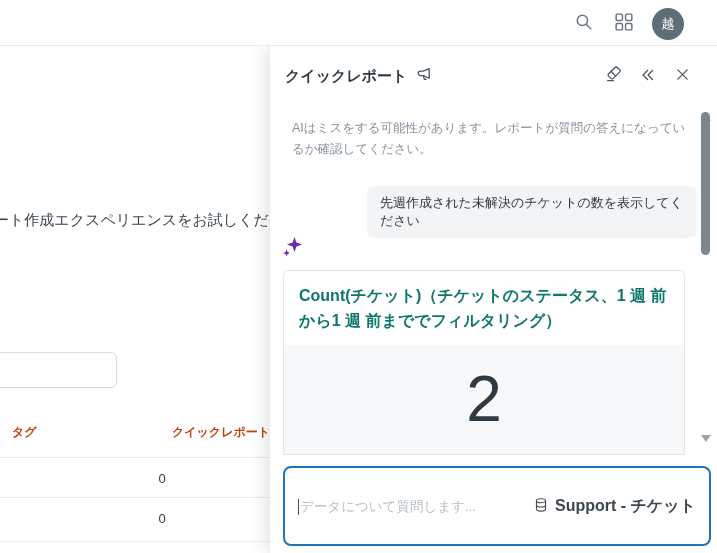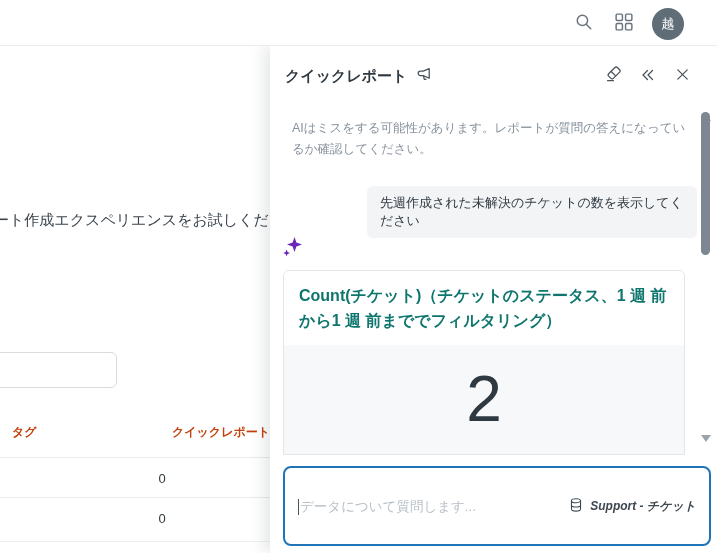--- a/index.html
+++ b/index.html
@@ -73,21 +73,21 @@
   
   .question-box { position:absolute; left:13px; top:420px; width:428px; height:80px;
            border:2px solid #1f73b7; border-radius:8px; background:#fff;
            display:flex; flex-direction:row; justify-content:space-between; padding:13px 13px 12px 13px; }
   .q-input-row { display:flex; align-items:center; }
   .cursor-bar { width:1px; height:16px; background:#49545c; margin-right:1px; }
   .q-input { border:none; outline:none; flex:1; font-size:13.5px; color:#2f3941; background:transparent;
            font-family:"Liberation Sans","DejaVu Sans",sans-serif; }
   .q-input::placeholder { color:#b8c0c6; opacity:1; }
   .dataset-row { display:flex; align-items:center; gap:7px; cursor:pointer; }
-  .dataset-label { font-size:12px; font-weight:600; color:#3d474f;font-style:italic; }
+  .dataset-label { font-size:16px; font-weight:600; color:#3d474f; }
 </style>
 </head>
 <body>
 
 <div class="stage">
 
   <div class="bg-banner-text">ート作成エクスペリエンスをお試しください。さらなる改</div>
   <input class="bg-search" value="" style="">
   <div class="bg-th bg-th-tag">タグ</div>
   <div class="bg-th bg-th-dash">クイックレポート</div>

